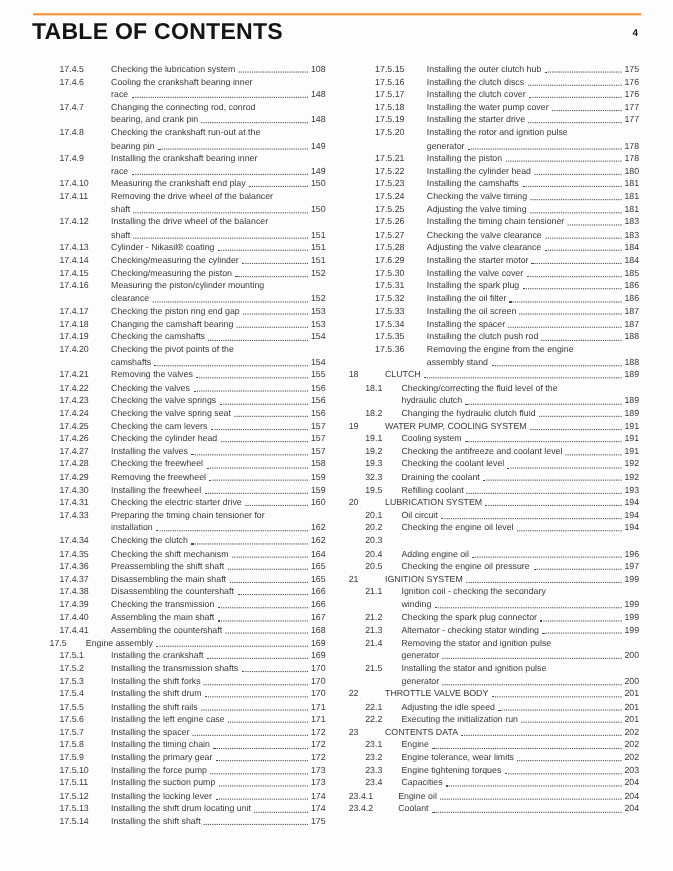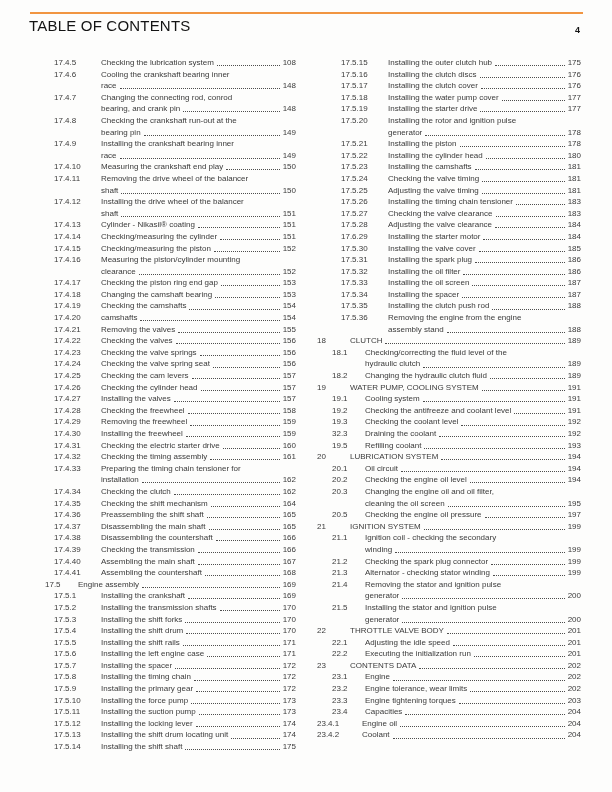--- a/index.html
+++ b/index.html
@@ -13,21 +13,21 @@
     margin:0 auto;
   }
   .accent-rule {
     position:absolute; left:30px; top:12px;
     width:553px; height:2px;
     background:#ef8220;
     opacity:.85;
   }
   .header-title {
     position:absolute; left:29px; top:17px;
-    font-size:15px; font-weight:normal; color:#141414;
+    font-size:21px; font-weight:bold; color:#141414;
     letter-spacing:.2px; margin:0;
   }
   .header-pagenum {
     position:absolute; right:32px; top:25px;
     font-size:9px; font-weight:bold; color:#141414;
   }
   .col {
     position:absolute; top:57px;
     font-size:8px; line-height:11.6px;
   }
@@ -211,20 +211,21 @@
           <div class="tline last">
             <span class="txt">Checking the camshafts</span>
             <span class="leader"></span>
             <span class="pg">154</span>
           </div>
         </div>
       </div>
       <div class="entry lvl3">
         <span class="num">17.4.20</span>
         <div class="body">
+          <div class="tline">Checking the pivot points of the</div>
           <div class="tline last">
             <span class="txt">camshafts</span>
             <span class="leader"></span>
             <span class="pg">154</span>
           </div>
         </div>
       </div>
       <div class="entry lvl3">
         <span class="num">17.4.21</span>
         <div class="body">
@@ -325,30 +326,20 @@
           </div>
         </div>
       </div>
       <div class="entry lvl3">
         <span class="num">17.4.31</span>
         <div class="body">
           <div class="tline last">
             <span class="txt">Checking the electric starter drive</span>
             <span class="leader"></span>
             <span class="pg">160</span>
-          </div>
-        </div>
-      </div>
-      <div class="entry lvl3">
-        <span class="num">17.4.32</span>
-        <div class="body">
-          <div class="tline last">
-            <span class="txt">Checking the timing assembly</span>
-            <span class="leader"></span>
-            <span class="pg">161</span>
           </div>
         </div>
       </div>
       <div class="entry lvl3">
         <span class="num">17.4.33</span>
         <div class="body">
           <div class="tline">Preparing the timing chain tensioner for</div>
           <div class="tline last">
             <span class="txt">installation</span>
             <span class="leader"></span>
@@ -926,26 +917,28 @@
         <div class="body">
           <div class="tline last">
             <span class="txt">Checking the engine oil level</span>
             <span class="leader"></span>
             <span class="pg">194</span>
           </div>
         </div>
       </div>
       <div class="entry lvl2">
         <span class="num">20.3</span>
-        <div class="body">
-          <div class="tline">Changing the engine oil and oil filter,</div>
-          <div class="tline last">
-            <span class="txt">cleaning the oil screen</span>
-            <span class="leader"></span>
-            <span class="pg">195</span>
+      </div>
+      <div class="entry lvl2">
+        <span class="num">20.4</span>
+        <div class="body">
+          <div class="tline last">
+            <span class="txt">Adding engine oil</span>
+            <span class="leader"></span>
+            <span class="pg">196</span>
           </div>
         </div>
       </div>
       <div class="entry lvl2">
         <span class="num">20.5</span>
         <div class="body">
           <div class="tline last">
             <span class="txt">Checking the engine oil pressure</span>
             <span class="leader"></span>
             <span class="pg">197</span>

